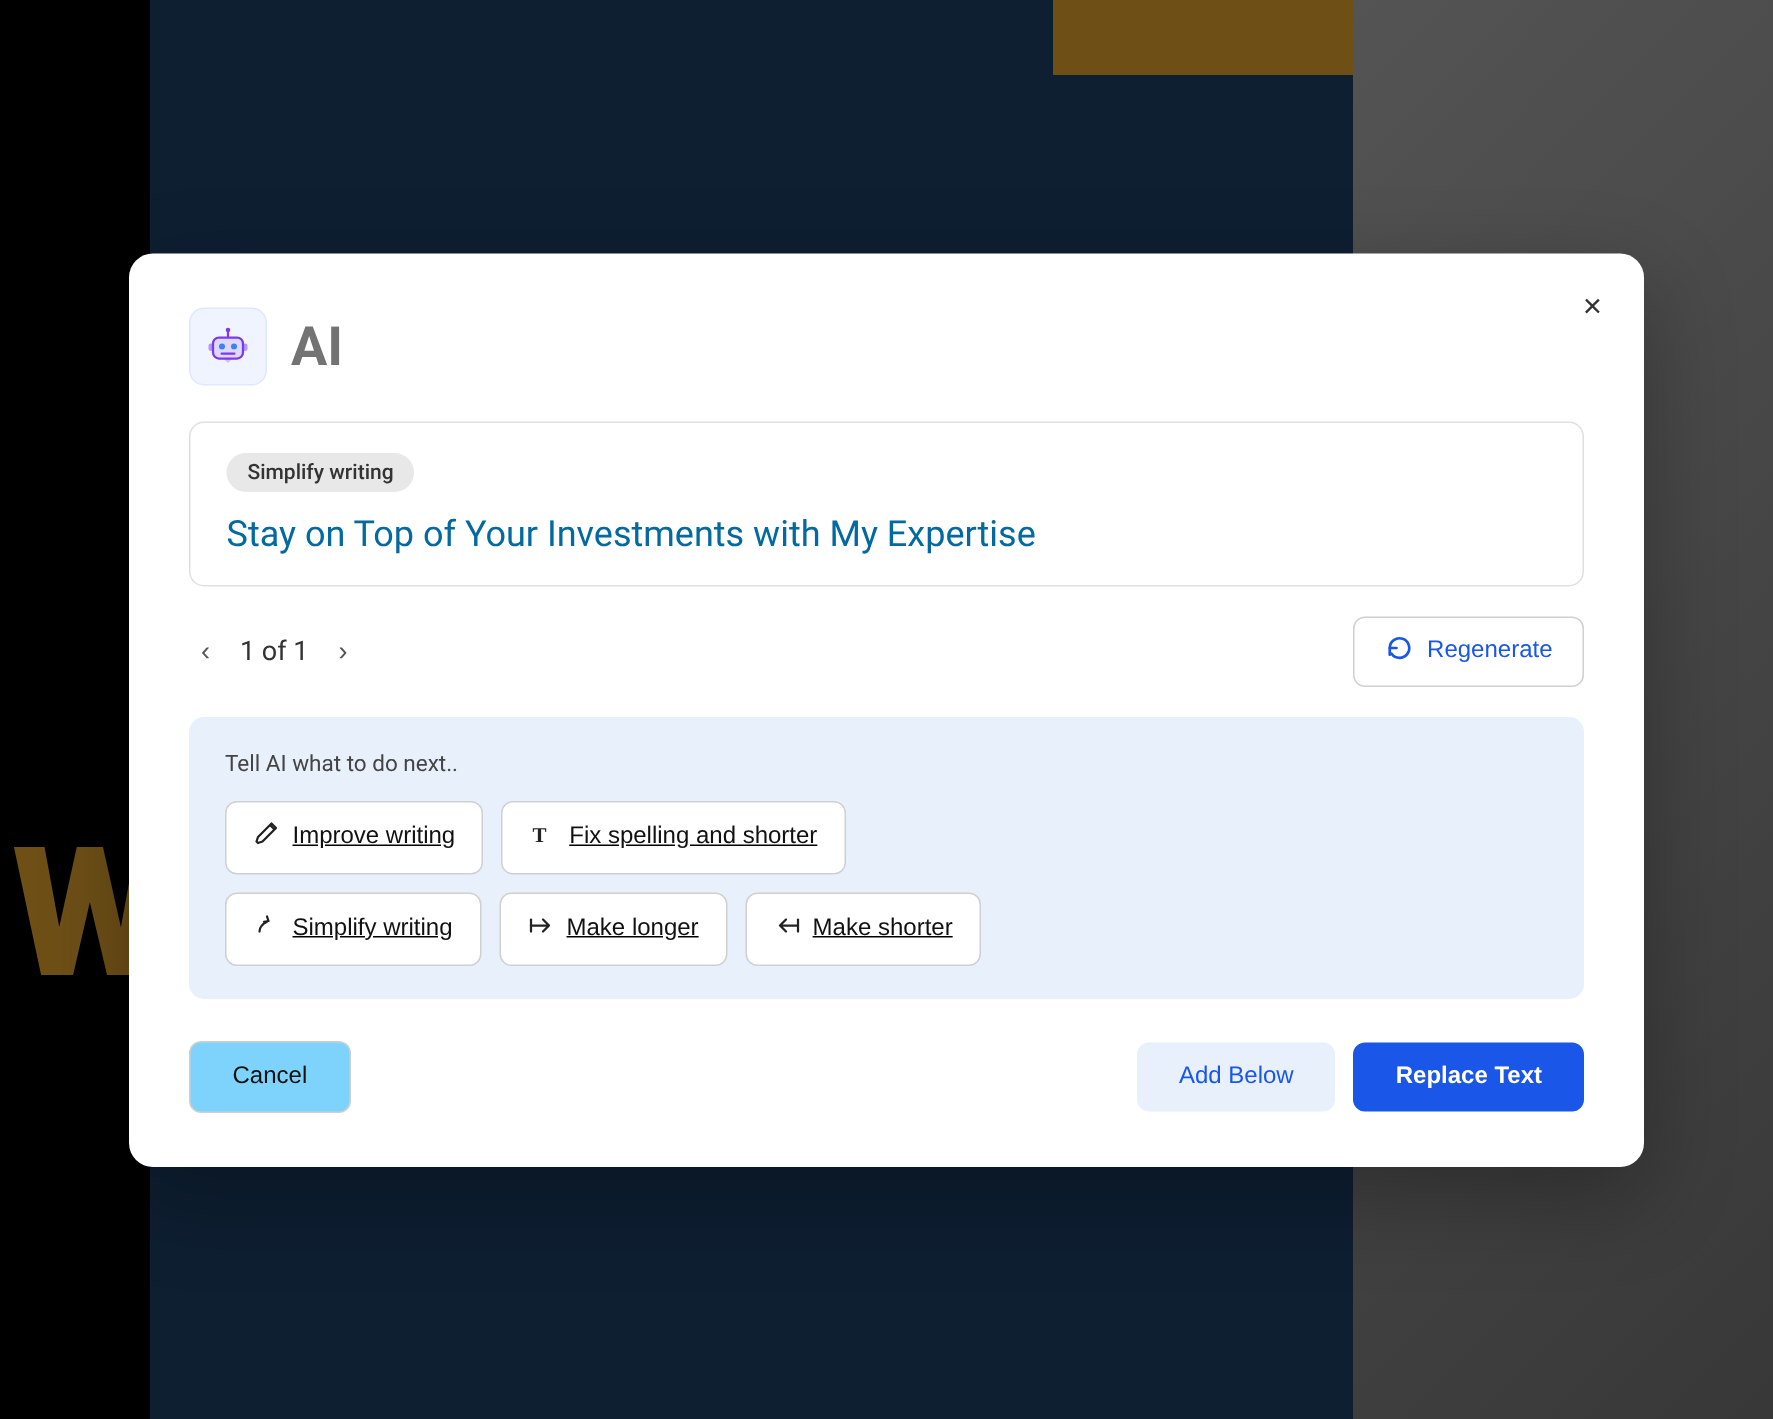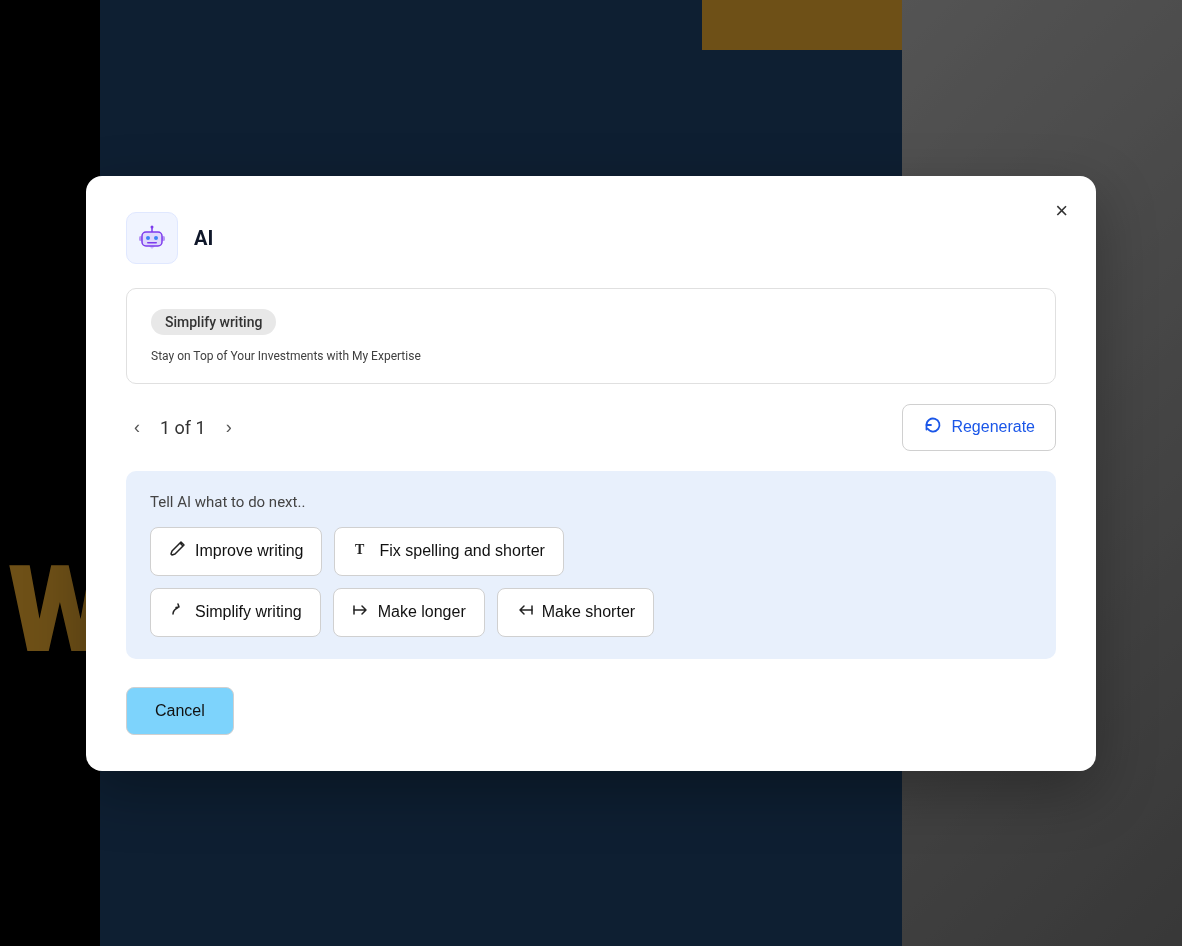--- a/index.html
+++ b/index.html
@@ -124,23 +124,23 @@
       height: 52px;
       border-radius: 10px;
       background: #f0f4ff;
       border: 1px solid #e0e8ff;
       display: flex;
       align-items: center;
       justify-content: center;
     }
 
     .modal-title {
-      font-size: 20px;
+      font-size: 36px;
       font-weight: 700;
-      color: #0f172a;
+      color: #737373;
     }
 
     
     .result-card {
       border: 1.5px solid #e0e0e0;
       border-radius: 10px;
       padding: 20px 24px;
       margin-bottom: 20px;
       background: #fff;
     }
@@ -150,22 +150,22 @@
       background: #e8e8e8;
       color: #333;
       font-size: 14px;
       font-weight: 500;
       padding: 5px 14px;
       border-radius: 20px;
       margin-bottom: 14px;
     }
 
     .result-text {
-      font-size: 12px;
-      color: #404040;
+      font-size: 24px;
+      color: #0369a1;
       font-weight: 400;
     }
 
     
     .pagination-row {
       display: flex;
       align-items: center;
       justify-content: space-between;
       margin-bottom: 20px;
     }
@@ -228,20 +228,21 @@
       font-size: 15px;
       color: #444;
       margin-bottom: 16px;
       font-weight: 400;
     }
 
     .suggestion-buttons-row {
       display: flex;
       gap: 12px;
       flex-wrap: wrap;
+      text-decoration: underline;
     }
 
     .suggestion-buttons-row + .suggestion-buttons-row {
       margin-top: 12px;
     }
 
     .suggestion-btn {
       display: flex;
       align-items: center;
       gap: 8px;
@@ -425,16 +426,20 @@
                 <path d="M16 5v8" stroke="#222" stroke-width="1.5" stroke-linecap="round"></path>
               </svg>
           </span>
           <span>Make shorter</span>
         </button>
       </div>
     </div>
 
     <div class="action-row">
       <button class="cancel-btn">Cancel</button>
+      <div class="action-right">
+        <button class="add-below-btn">Add Below</button>
+        <button class="replace-text-btn">Replace Text</button>
+      </div>
     </div>
 
   </div>
 </div>
 
 </body></html>

